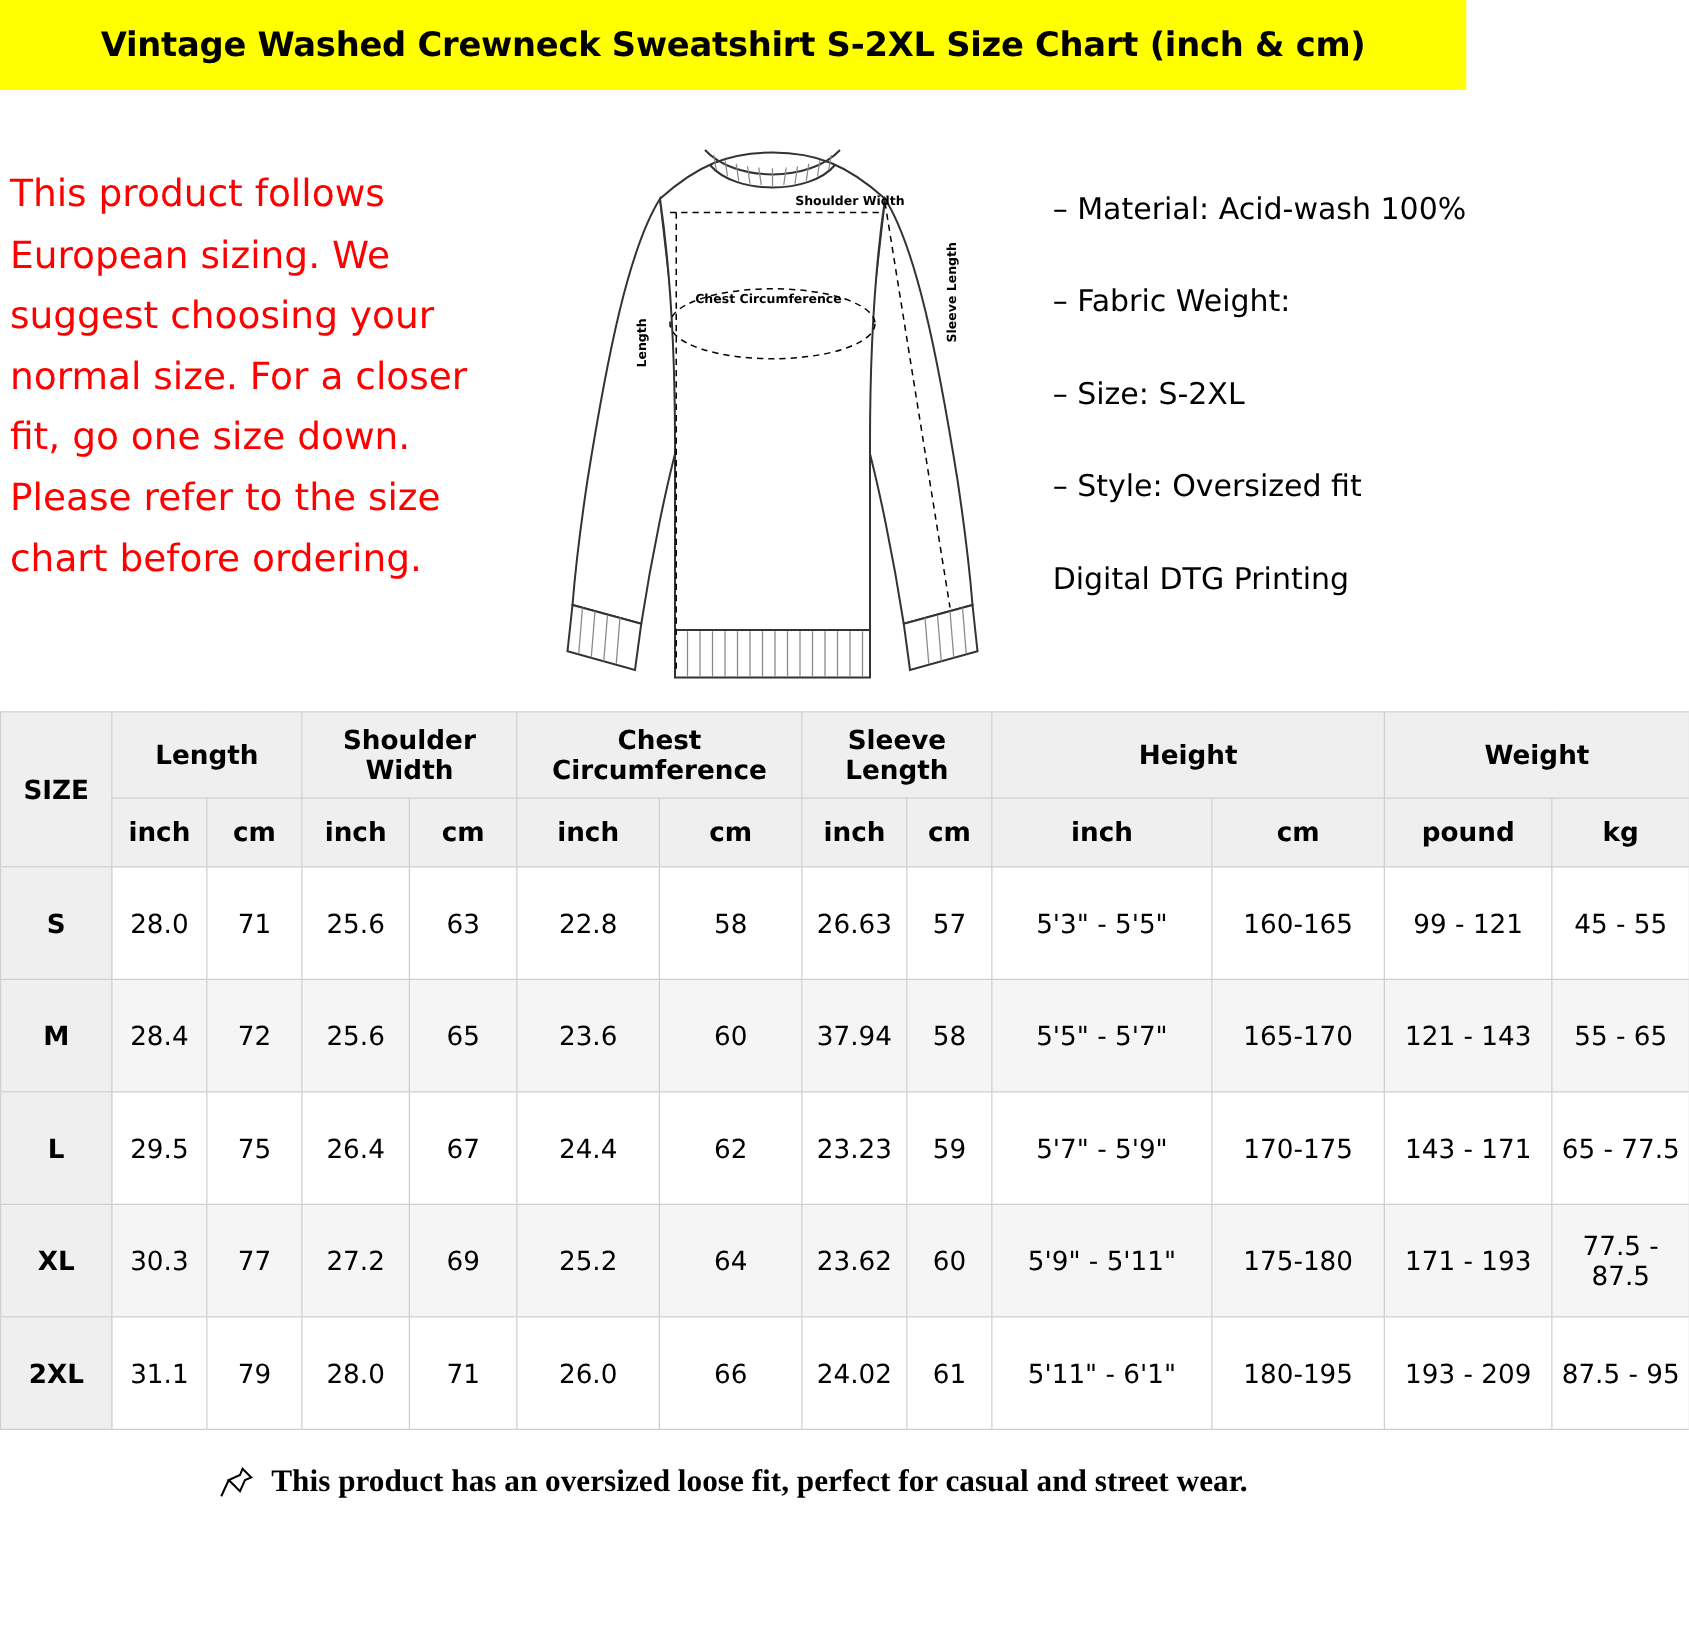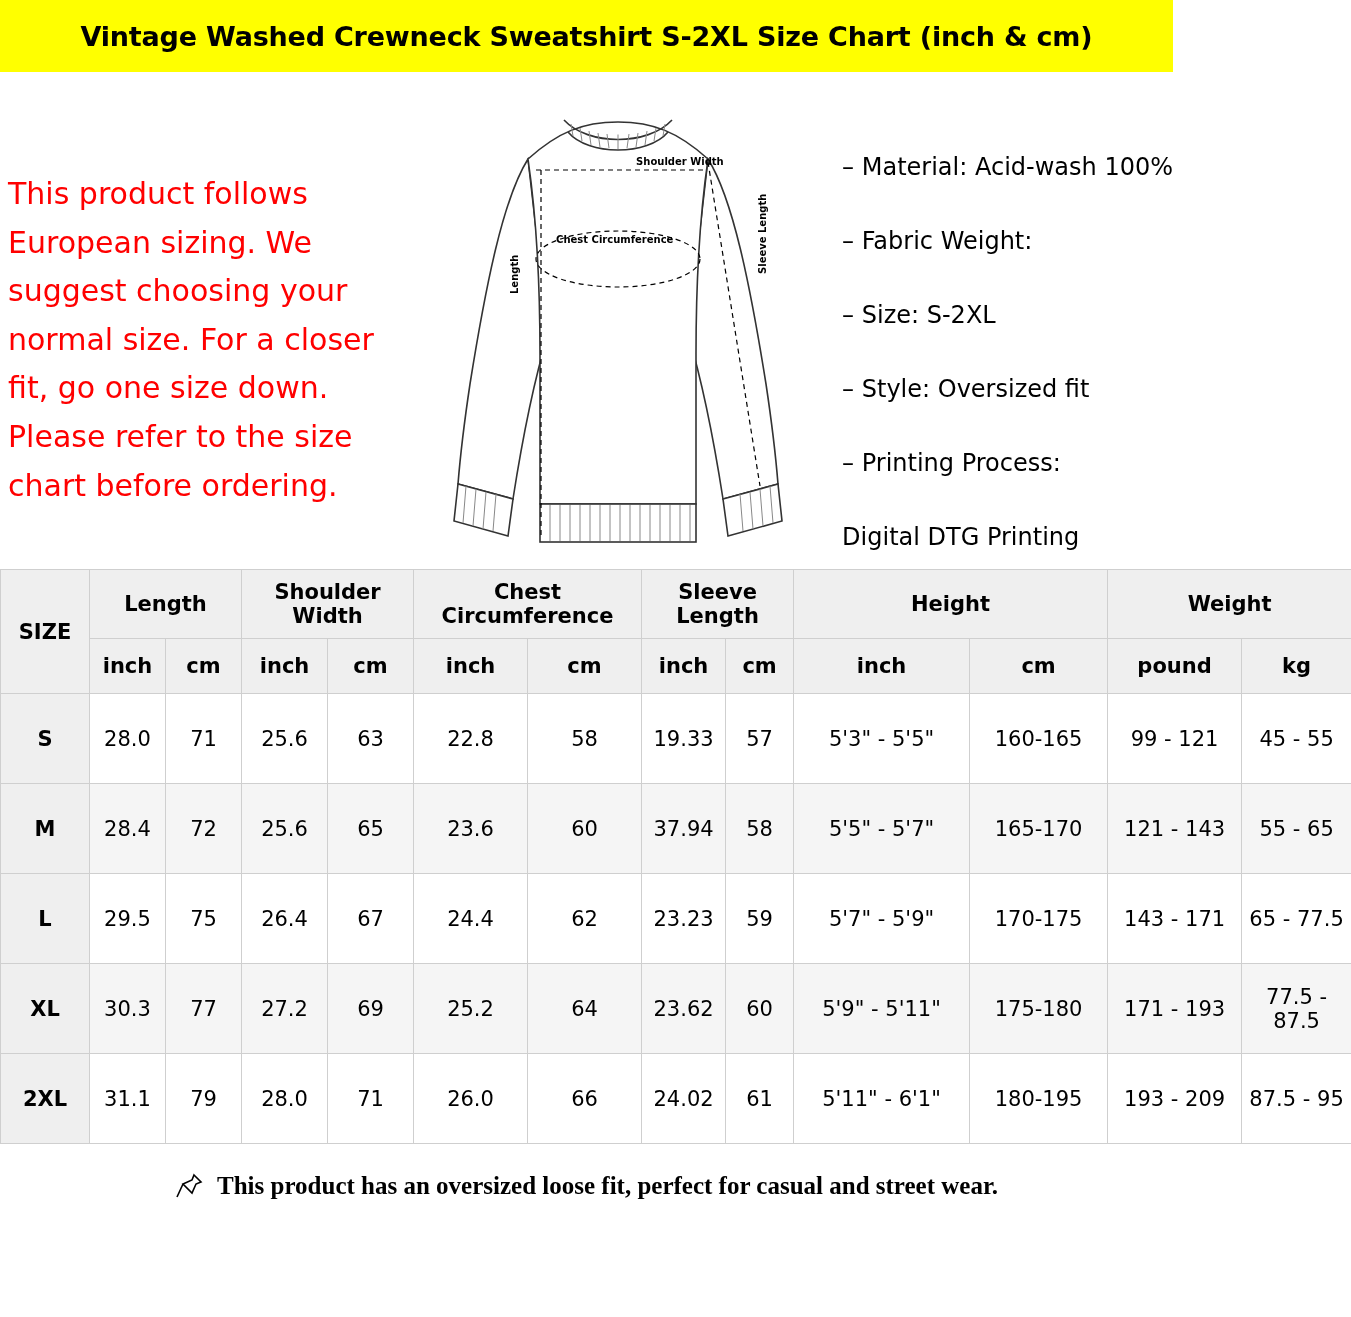--- a/index.html
+++ b/index.html
@@ -45,21 +45,20 @@
     display: flex;
     flex-direction: row;
     align-items: flex-start;
     height: 497px;
     box-sizing: border-box;
   }
   .note-col {
     width: 510px;
     padding: 60px 10px 0 8px;
     box-sizing: border-box;
-    margin-top: 38px;
   }
   .note-text {
     color: #ff0000;
     font-size: 30px;
     line-height: 1.62;
     font-family: "DejaVu Sans", sans-serif;
   }
   .img-col {
     width: 420px;
     position: relative;
@@ -247,21 +246,20 @@
         <div class="shirt-label lbl-length">Length</div>
         <div class="shirt-label lbl-sleeve">Sleeve Length</div>
       </div>
     </div>
 
     <div class="spec-col">
       <div class="spec-line">– Material: Acid-wash 100%</div>
       <div class="spec-line">– Fabric Weight:</div>
       <div class="spec-line">– Size: S-2XL</div>
       <div class="spec-line">– Style: Oversized fit</div>
-      <div class="spec-line">– Printing Process:</div>
       <div class="spec-line">Digital DTG Printing</div>
     </div>
   </div>
 
   <table class="size-table">
     <colgroup>
       <col style="width:89px">
         <col style="width:76px">
         <col style="width:76px">
       <col style="width:86px">
@@ -302,21 +300,21 @@
     </thead>
     <tbody>
       <tr>
         <td class="size-cell">S</td>
         <td>28.0</td>
         <td>71</td>
         <td>25.6</td>
         <td>63</td>
         <td>22.8</td>
         <td>58</td>
-        <td>19.33</td>
+        <td>26.63</td>
         <td>57</td>
         <td>5'3" - 5'5"</td>
         <td>160-165</td>
         <td>99 - 121</td>
         <td>45 - 55</td>
       </tr>
       <tr>
         <td class="size-cell">M</td>
         <td>28.4</td>
         <td>72</td>

